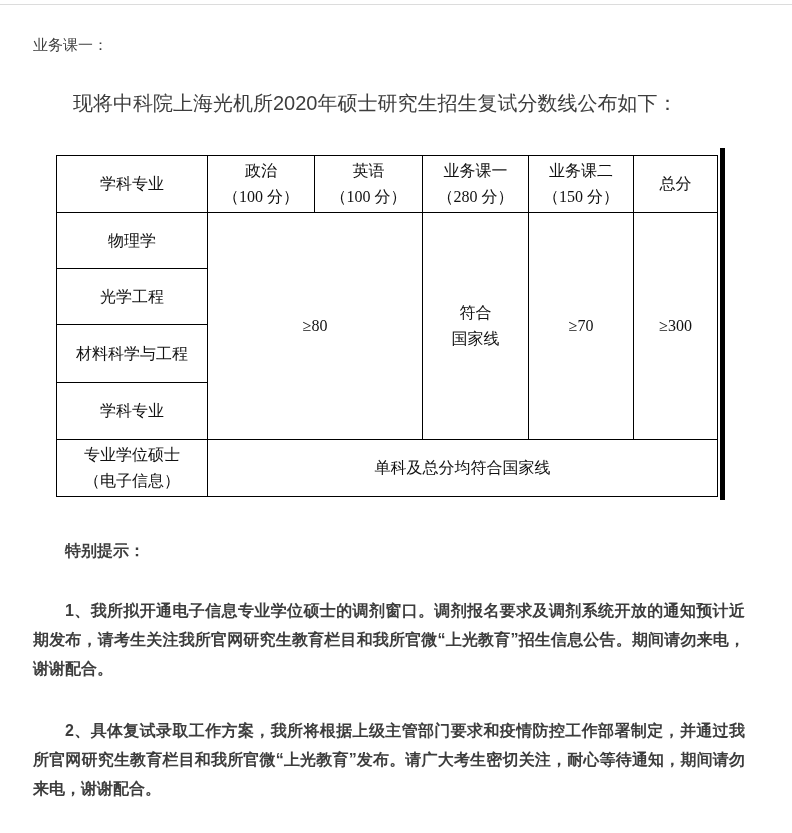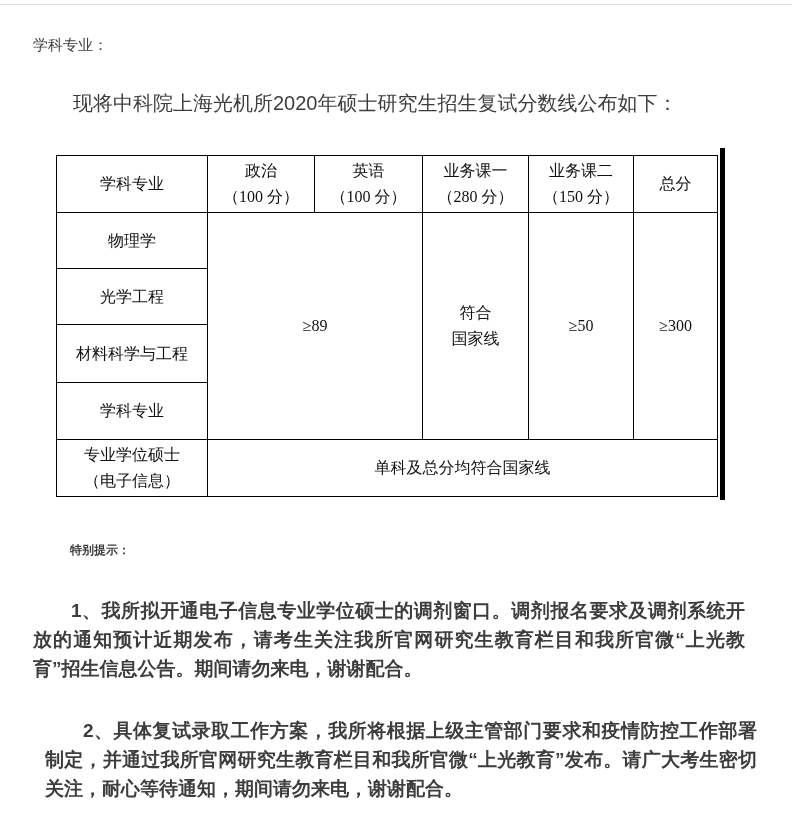--- a/index.html
+++ b/index.html
@@ -40,42 +40,42 @@
     color:#111111;
     white-space:pre-line;
     padding:2px;
   }
   .right-bar {
     position:absolute; top:148px; left:720px;
     width:5px; height:352px;
     background:#000000;
   }
   .notes-title {
-    position:absolute; top:536px; left:46px;
-    font-size:12px; line-height:29px;
+    position:absolute; top:536px; left:33px;
+    font-size:16px; line-height:29px;
     font-weight:bold;
     text-indent:2em;
   }
   .note-para {
     position:absolute; left:33px;
     width:712px;
-    font-size:19px; line-height:29px;
+    font-size:16px; line-height:29px;
     font-weight:bold;
     text-indent:2em;
     text-align:justify;
   }
   .note-para.p1 { top:596px; }
-  .note-para.p2 { top:716px;margin-left:12px; }
+  .note-para.p2 { top:716px; }
 </style>
 </head>
 <body>
 
 <div class="top-rule"></div>
 
-<p class="greeting">学科专业：</p>
+<p class="greeting">业务课一：</p>
 
 <p class="intro">现将中科院上海光机所2020年硕士研究生招生复试分数线公布如下：</p>
 
 <table class="score-table">
   <colgroup>
     <col style="width:151px">
     <col style="width:107px">
     <col style="width:108px">
     <col style="width:106px">
     <col style="width:105px">
@@ -89,24 +89,24 @@
       <th>英语
 （100 分）</th>
       <th>业务课一
 （280 分）</th>
       <th>业务课二
 （150 分）</th>
       <th>总分</th>
     </tr>
     <tr style="height:56px">
       <td>物理学</td>
-      <td colspan="2" rowspan="4">≥89</td>
+      <td colspan="2" rowspan="4">≥80</td>
       <td rowspan="4">符合
 国家线</td>
-      <td rowspan="4">≥50</td>
+      <td rowspan="4">≥70</td>
       <td rowspan="4">≥300</td>
     </tr>
     <tr style="height:56px">
       <td>光学工程</td>
     </tr>
     <tr style="height:58px">
       <td>材料科学与工程</td>
     </tr>
     <tr style="height:57px">
       <td>学科专业</td>

